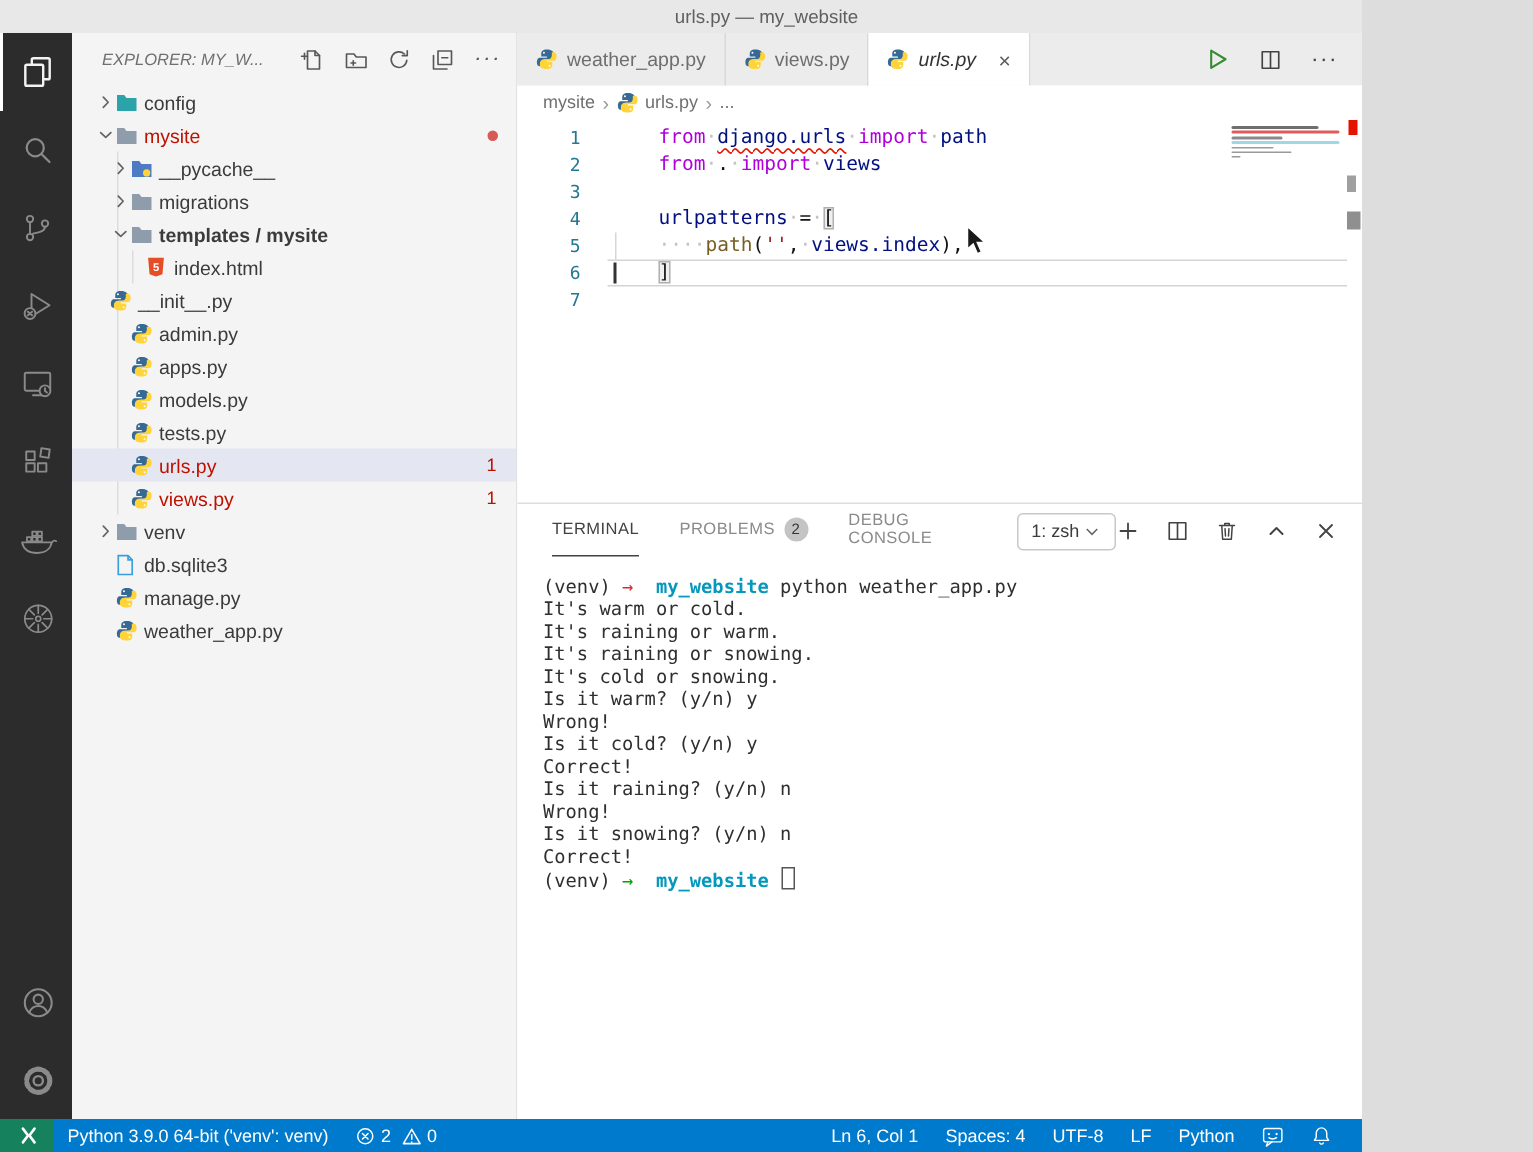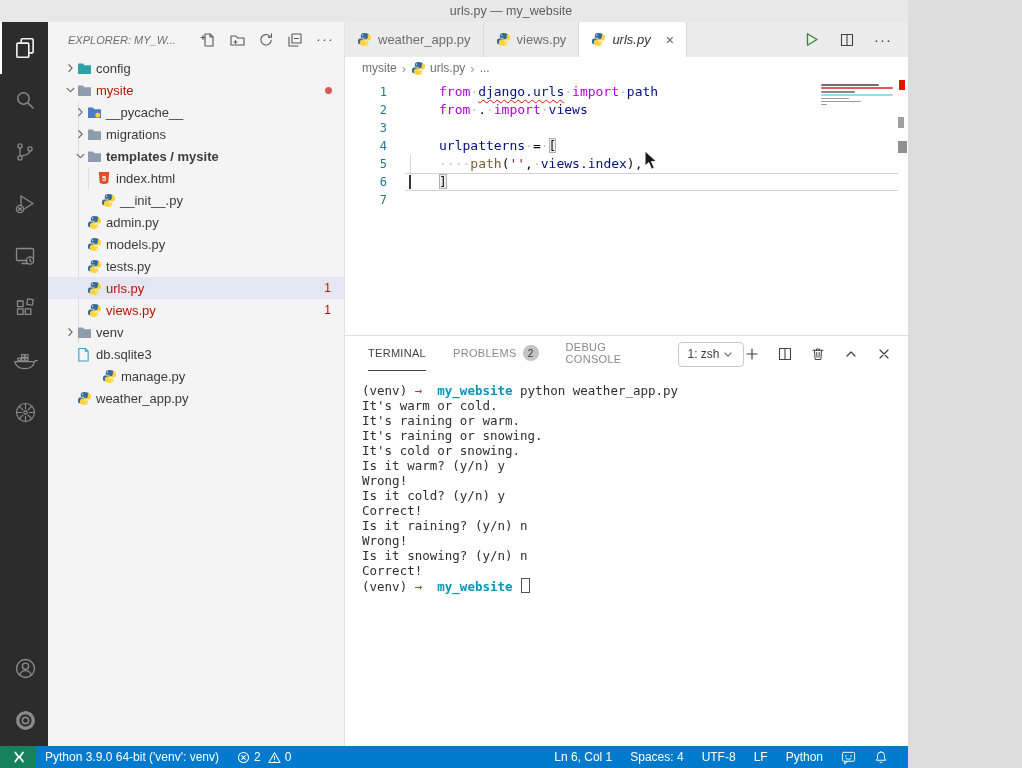--- a/index.html
+++ b/index.html
@@ -319,21 +319,21 @@
         <div class="trow" style="padding-left: 36px;">
           <span class="chev"></span>
           <span class="ficon">
             <svg width="14" height="14" viewBox="0 0 16 16">
               <path d="M2 1h12l-1.1 12.6L8 15.2l-4.9-1.6z" fill="#e44d26"></path>
               <text x="8" y="11" font-size="8.5" fill="#fff" text-anchor="middle" font-family="Liberation Sans, sans-serif" font-weight="bold">5</text>
             </svg>
           </span>
           <span class="tlabel">index.html</span>
         </div>
-        <div class="trow" style="padding-left: 40px; text-align: right;">
+        <div class="trow" style="padding-left: 12px; text-align: right;">
           <span class="chev"></span>
           <span class="ficon">
             <svg width="15" height="15" viewBox="0 0 16 16">
               <path fill="#366994" d="M7.9 1C5.2 1 4.1 2.2 4.1 3.9V6h4v.9H3.2C1.5 6.9 1 8.5 1 10.3 1 11.9 1.6 13 3 13h1.4v-2.1c0-1.6 1.2-2.9 2.7-2.9H10c1.6 0 2.9-1.3 2.9-2.9V3.9C12.9 2.2 11.3 1 7.9 1z"></path>
               <path fill="#ffd43b" d="M8.1 15c2.7 0 3.8-1.2 3.8-2.9V10H8v-.9h4.8c1.7 0 2.2-1.6 2.2-3.4C15 4.1 14.4 3 13 3h-1.4v2.1c0 1.6-1.2 2.9-2.7 2.9H6c-1.6 0-2.9 1.3-2.9 2.9v1.2C3.1 13.8 4.7 15 8.1 15z"></path>
               <circle cx="6" cy="3.4" r=".7" fill="#fff"></circle>
               <circle cx="10" cy="12.6" r=".7" fill="#fff"></circle>
             </svg>
           </span>
           <span class="tlabel">__init__.py</span>
@@ -342,20 +342,32 @@
           <span class="chev"></span>
           <span class="ficon">
             <svg width="15" height="15" viewBox="0 0 16 16">
               <path fill="#366994" d="M7.9 1C5.2 1 4.1 2.2 4.1 3.9V6h4v.9H3.2C1.5 6.9 1 8.5 1 10.3 1 11.9 1.6 13 3 13h1.4v-2.1c0-1.6 1.2-2.9 2.7-2.9H10c1.6 0 2.9-1.3 2.9-2.9V3.9C12.9 2.2 11.3 1 7.9 1z"></path>
               <path fill="#ffd43b" d="M8.1 15c2.7 0 3.8-1.2 3.8-2.9V10H8v-.9h4.8c1.7 0 2.2-1.6 2.2-3.4C15 4.1 14.4 3 13 3h-1.4v2.1c0 1.6-1.2 2.9-2.7 2.9H6c-1.6 0-2.9 1.3-2.9 2.9v1.2C3.1 13.8 4.7 15 8.1 15z"></path>
               <circle cx="6" cy="3.4" r=".7" fill="#fff"></circle>
               <circle cx="10" cy="12.6" r=".7" fill="#fff"></circle>
             </svg>
           </span>
           <span class="tlabel">admin.py</span>
+        </div>
+        <div class="trow" style="padding-left: 26px;">
+          <span class="chev"></span>
+          <span class="ficon">
+            <svg width="15" height="15" viewBox="0 0 16 16">
+              <path fill="#366994" d="M7.9 1C5.2 1 4.1 2.2 4.1 3.9V6h4v.9H3.2C1.5 6.9 1 8.5 1 10.3 1 11.9 1.6 13 3 13h1.4v-2.1c0-1.6 1.2-2.9 2.7-2.9H10c1.6 0 2.9-1.3 2.9-2.9V3.9C12.9 2.2 11.3 1 7.9 1z"></path>
+              <path fill="#ffd43b" d="M8.1 15c2.7 0 3.8-1.2 3.8-2.9V10H8v-.9h4.8c1.7 0 2.2-1.6 2.2-3.4C15 4.1 14.4 3 13 3h-1.4v2.1c0 1.6-1.2 2.9-2.7 2.9H6c-1.6 0-2.9 1.3-2.9 2.9v1.2C3.1 13.8 4.7 15 8.1 15z"></path>
+              <circle cx="6" cy="3.4" r=".7" fill="#fff"></circle>
+              <circle cx="10" cy="12.6" r=".7" fill="#fff"></circle>
+            </svg>
+          </span>
+          <span class="tlabel">apps.py</span>
         </div>
         <div class="trow" style="padding-left: 26px;">
           <span class="chev"></span>
           <span class="ficon">
             <svg width="15" height="15" viewBox="0 0 16 16">
               <path fill="#366994" d="M7.9 1C5.2 1 4.1 2.2 4.1 3.9V6h4v.9H3.2C1.5 6.9 1 8.5 1 10.3 1 11.9 1.6 13 3 13h1.4v-2.1c0-1.6 1.2-2.9 2.7-2.9H10c1.6 0 2.9-1.3 2.9-2.9V3.9C12.9 2.2 11.3 1 7.9 1z"></path>
               <path fill="#ffd43b" d="M8.1 15c2.7 0 3.8-1.2 3.8-2.9V10H8v-.9h4.8c1.7 0 2.2-1.6 2.2-3.4C15 4.1 14.4 3 13 3h-1.4v2.1c0 1.6-1.2 2.9-2.7 2.9H6c-1.6 0-2.9 1.3-2.9 2.9v1.2C3.1 13.8 4.7 15 8.1 15z"></path>
               <circle cx="6" cy="3.4" r=".7" fill="#fff"></circle>
               <circle cx="10" cy="12.6" r=".7" fill="#fff"></circle>
             </svg>
@@ -416,21 +428,21 @@
         <div class="trow" style="padding-left: 16px;">
           <span class="chev"></span>
           <span class="ficon">
             <svg width="13" height="15" viewBox="0 0 14 16" fill="none" stroke="#3b9ddd" stroke-width="1.2">
               <path d="M2 1.5h7l3 3V15H2z"></path>
               <path d="M9 1.5v3h3"></path>
             </svg>
           </span>
           <span class="tlabel">db.sqlite3</span>
         </div>
-        <div class="trow" style="padding-left: 16px; margin-left: 25px;">
+        <div class="trow" style="padding-left: 16px;">
           <span class="chev"></span>
           <span class="ficon">
             <svg width="15" height="15" viewBox="0 0 16 16">
               <path fill="#366994" d="M7.9 1C5.2 1 4.1 2.2 4.1 3.9V6h4v.9H3.2C1.5 6.9 1 8.5 1 10.3 1 11.9 1.6 13 3 13h1.4v-2.1c0-1.6 1.2-2.9 2.7-2.9H10c1.6 0 2.9-1.3 2.9-2.9V3.9C12.9 2.2 11.3 1 7.9 1z"></path>
               <path fill="#ffd43b" d="M8.1 15c2.7 0 3.8-1.2 3.8-2.9V10H8v-.9h4.8c1.7 0 2.2-1.6 2.2-3.4C15 4.1 14.4 3 13 3h-1.4v2.1c0 1.6-1.2 2.9-2.7 2.9H6c-1.6 0-2.9 1.3-2.9 2.9v1.2C3.1 13.8 4.7 15 8.1 15z"></path>
               <circle cx="6" cy="3.4" r=".7" fill="#fff"></circle>
               <circle cx="10" cy="12.6" r=".7" fill="#fff"></circle>
             </svg>
           </span>
           <span class="tlabel">manage.py</span>

